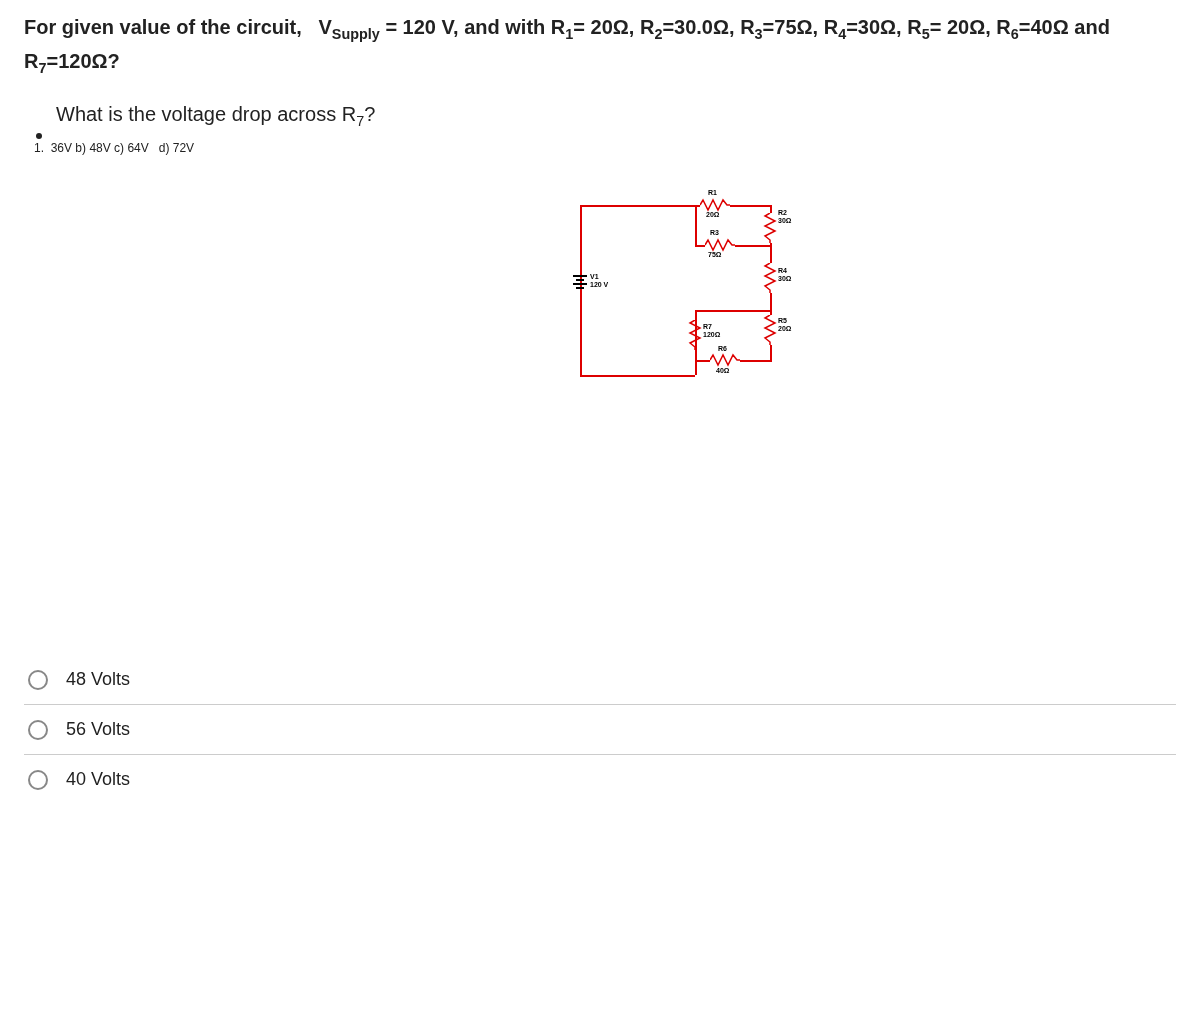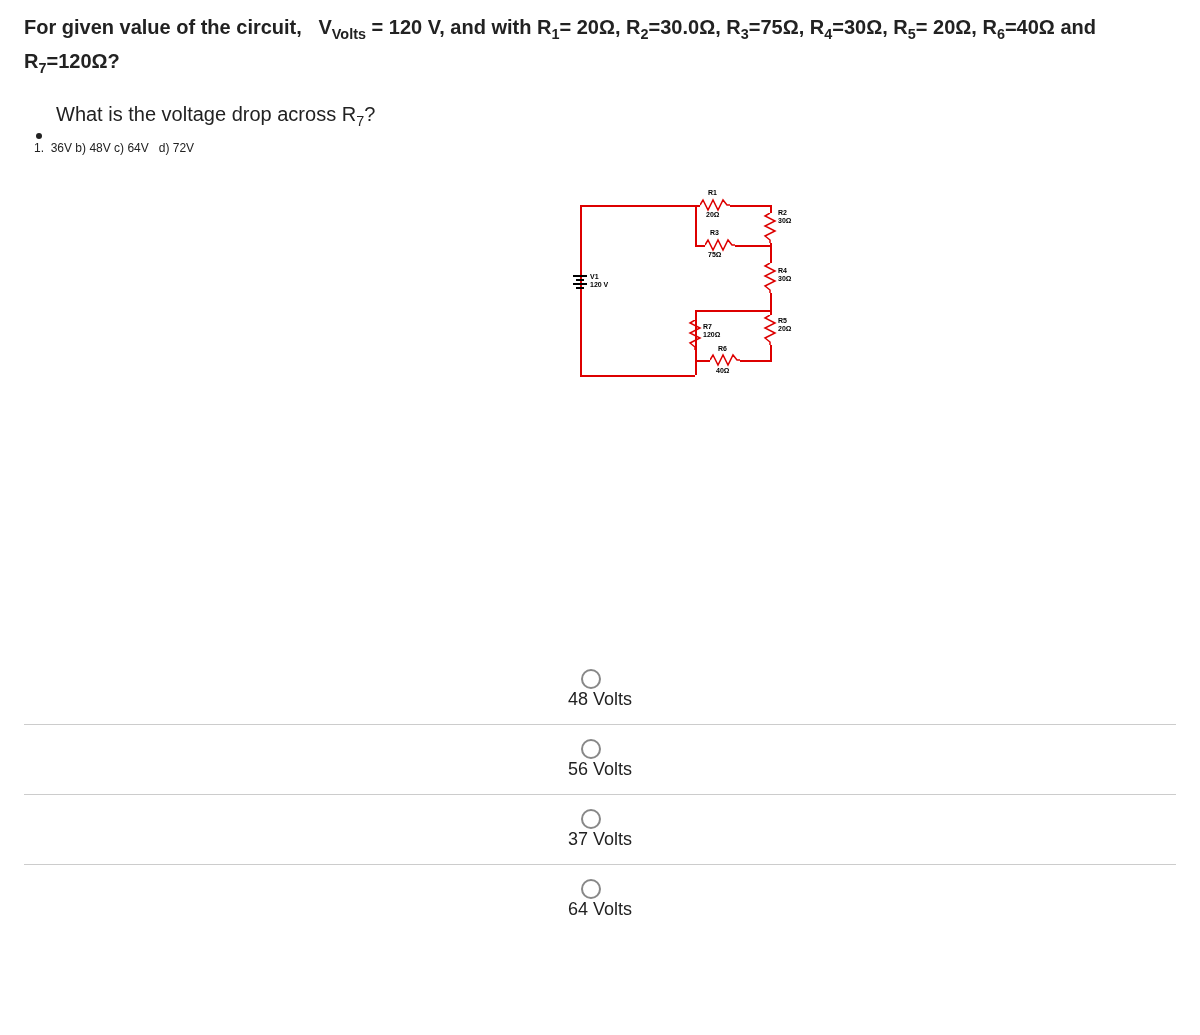--- a/index.html
+++ b/index.html
@@ -50,32 +50,31 @@
   .wire-red { position: absolute; background: #d00; }
   .lbl { position: absolute; white-space: nowrap; line-height:1.1; }
   
   .choices { margin-top: 10px; }
   .choice {
     display: flex;
     align-items: center;
     padding: 14px 4px;
     border-bottom: 1px solid #ccc;
     font-size: 18px;
-    flex-direction: column;
   }
   .choice:last-child { border-bottom: none; }
   .radio {
     width: 20px; height: 20px; border: 2px solid #888; border-radius: 50%;
     margin-right: 18px; flex-shrink: 0;
   }
 </style>
 </head>
 <body>
 
-<div class="question-text">For given value of the circuit, &nbsp; V<sub>Volts</sub> = 120 V, and with R<sub>1</sub>= 20Ω, R<sub>2</sub>=30.0Ω, R<sub>3</sub>=75Ω, R<sub>4</sub>=30Ω, R<sub>5</sub>= 20Ω, R<sub>6</sub>=40Ω and R<sub>7</sub>=120Ω?</div>
+<div class="question-text">For given value of the circuit, &nbsp; V<sub>Supply</sub> = 120 V, and with R<sub>1</sub>= 20Ω, R<sub>2</sub>=30.0Ω, R<sub>3</sub>=75Ω, R<sub>4</sub>=30Ω, R<sub>5</sub>= 20Ω, R<sub>6</sub>=40Ω and R<sub>7</sub>=120Ω?</div>
 
 <div class="bullet-line">
   <span class="dot"></span>
   <span>What is the voltage drop across R<sub>7</sub>?</span>
 </div>
 
 <div class="options-inline">
   <span>1.</span>
   &nbsp;<span>36V b) 48V c) 64V &nbsp; d) 72V</span>
 </div>
@@ -163,19 +162,15 @@
   <div class="choice">
     <span class="radio"></span>
     <span>48 Volts</span>
   </div>
   <div class="choice">
     <span class="radio"></span>
     <span>56 Volts</span>
   </div>
   <div class="choice">
     <span class="radio"></span>
-    <span>37 Volts</span>
-  </div>
-  <div class="choice">
-    <span class="radio"></span>
-    <span>64 Volts</span>
+    <span>40 Volts</span>
   </div>
 </div>
 
 </body></html>

